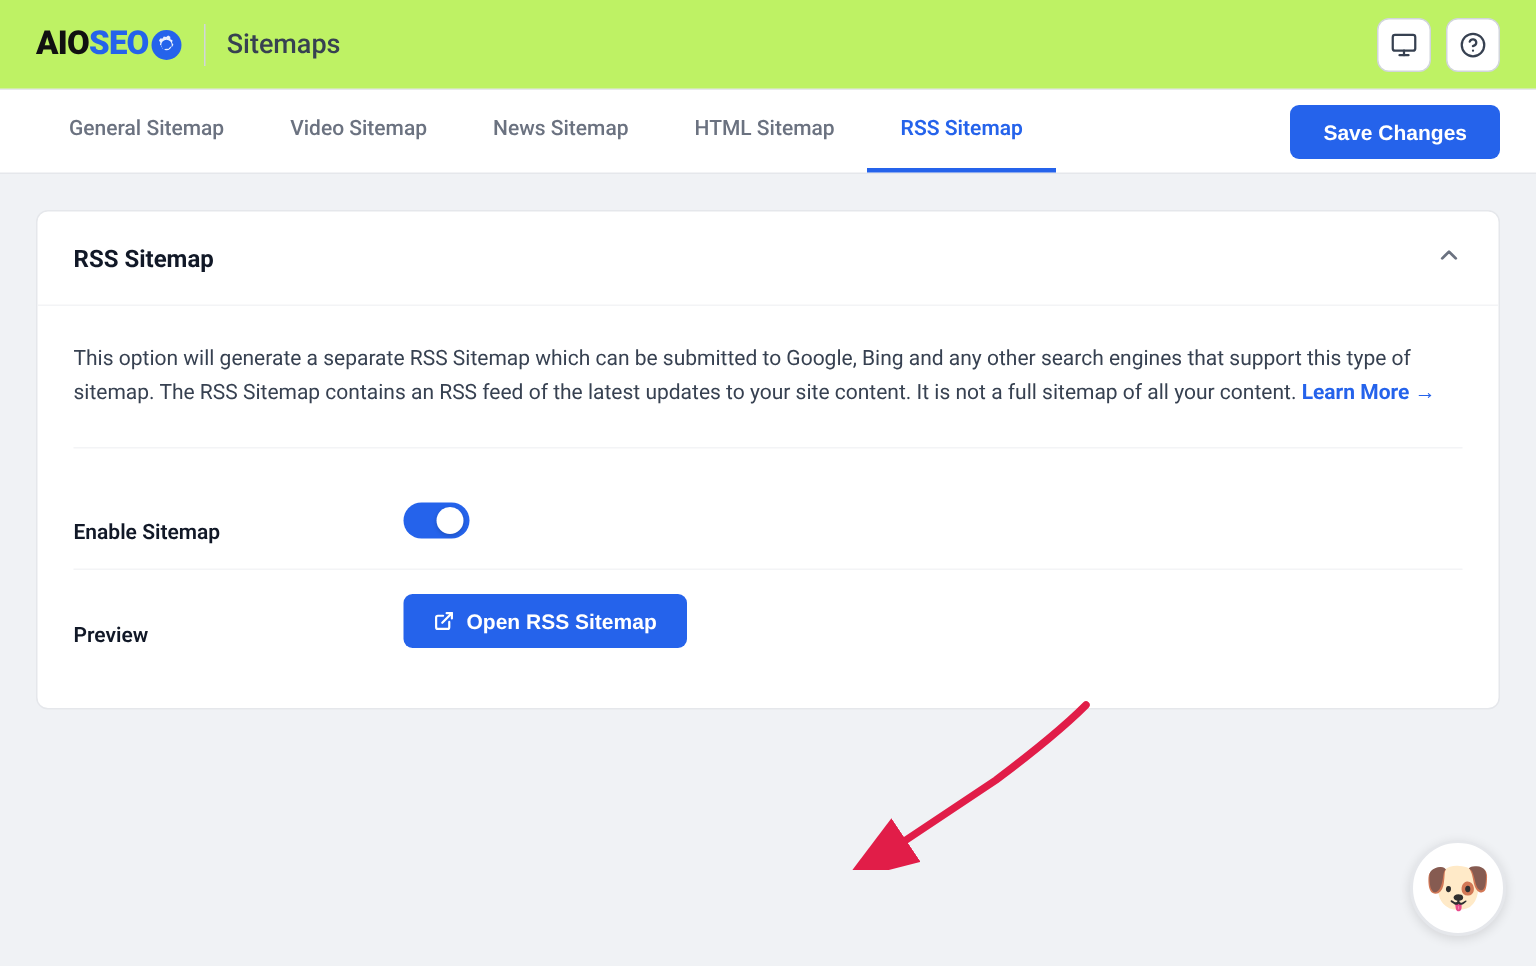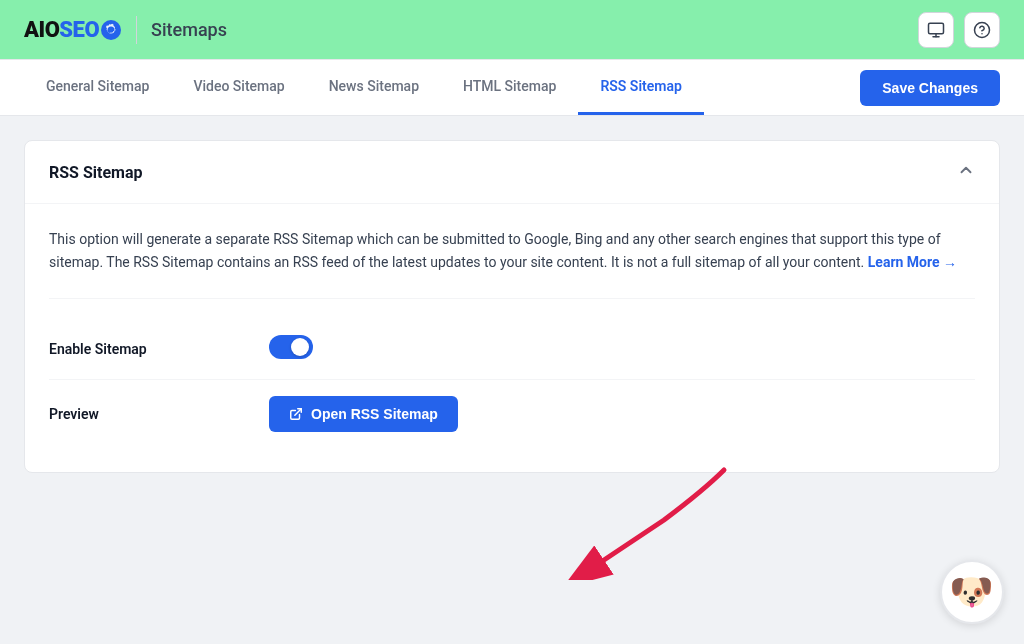--- a/index.html
+++ b/index.html
@@ -6,21 +6,21 @@
     body {
       font-family: -apple-system, BlinkMacSystemFont, 'Segoe UI', Roboto, sans-serif;
       background: #f0f2f5;
       min-height: 644px;
       width: 1024px;
       overflow: hidden;
     }
 
     
     .header {
-      background: #86efac;
+      background: #bef264;
       border-bottom: 1px solid #e5e7eb;
       display: flex;
       align-items: center;
       justify-content: space-between;
       padding: 0 24px;
       height: 60px;
     }
     .header-left {
       display: flex;
       align-items: center;
@@ -155,21 +155,21 @@
     }
     .divider {
       height: 1px;
       background: #f3f4f6;
       margin: 4px 0 20px 0;
     }
 
     
     .setting-row {
       display: flex;
-      align-items: center;
+      align-items: flex-end;
       padding: 16px 0;
       border-bottom: 1px solid #f3f4f6;
     }
     .setting-row:last-child {
       border-bottom: none;
     }
     .setting-label {
       font-size: 14px;
       font-weight: 600;
       color: #111827;

